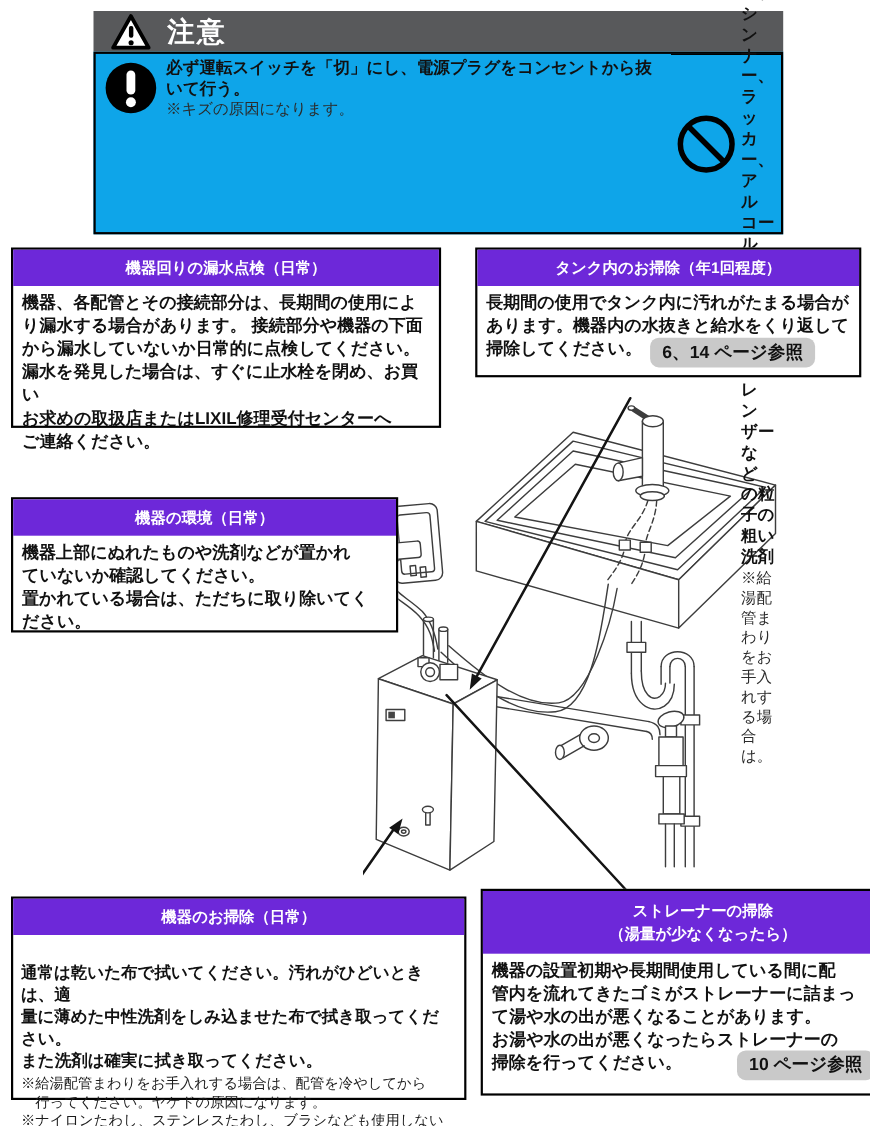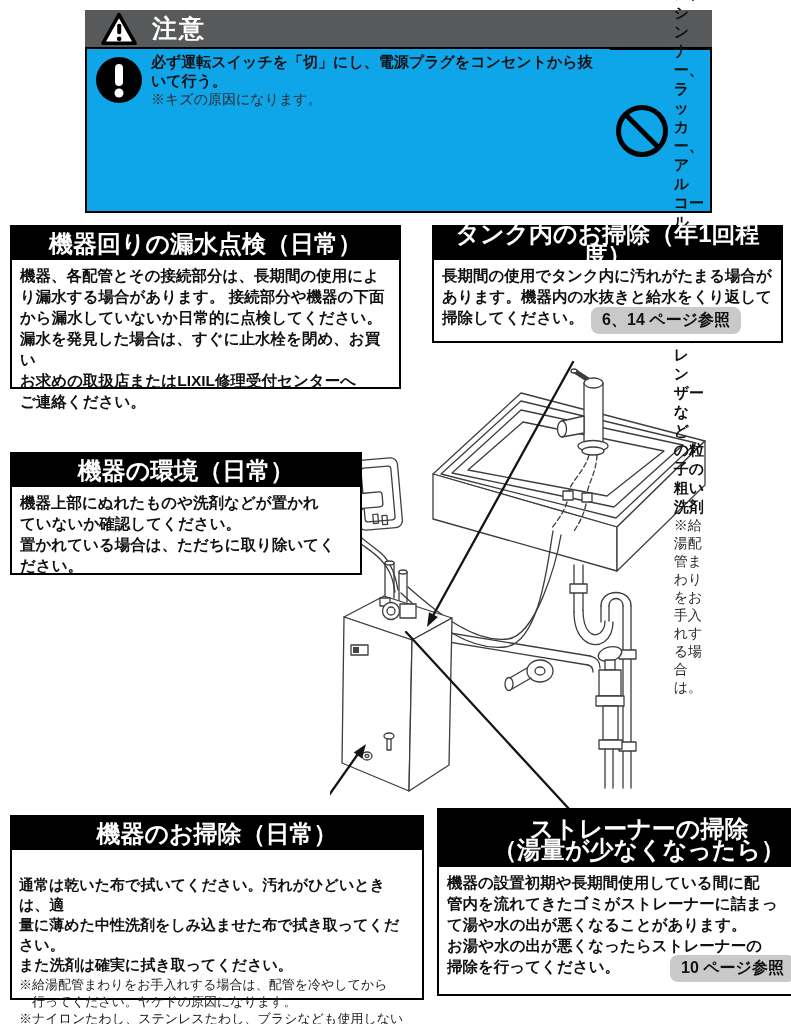--- a/index.html
+++ b/index.html
@@ -26,21 +26,21 @@
   .crow .txt-col{flex:1;padding-right:6px;}
   .crow1{height:61px;}
   .crow2{flex:1;border-top:1.5px solid #000;}
   .c-main{font-size:15px;font-weight:bold;line-height:19px;}
   .c-note{font-size:14px;color:#2b2b2b;line-height:18px;}
   
   .sec{
     position:absolute;border:2.5px solid #000;background:#fff;box-sizing:border-box;
   }
   .sec .head{
-    background:#000000;color:#fff;font-weight:bold;font-size:24px;
+    background:#6d28d9;color:#fff;font-weight:bold;font-size:14px;
     display:flex;align-items:center;justify-content:center;text-align:center;
     line-height:21px;
   }
   .sec .body{padding:5px 8px;font-size:15.5px;font-weight:bold;line-height:21px;}
   .sec .notes{font-size:13px;font-weight:normal;line-height:17px;color:#1c1c1c;margin-top:1px;}
   .badge{
     position:absolute;background:#c9c9c9;border-radius:8px;
     font-size:16px;font-weight:bold;padding:3px 11px;white-space:nowrap;
   }
   #leak{left:10px;top:225px;width:391px;height:164px;}

